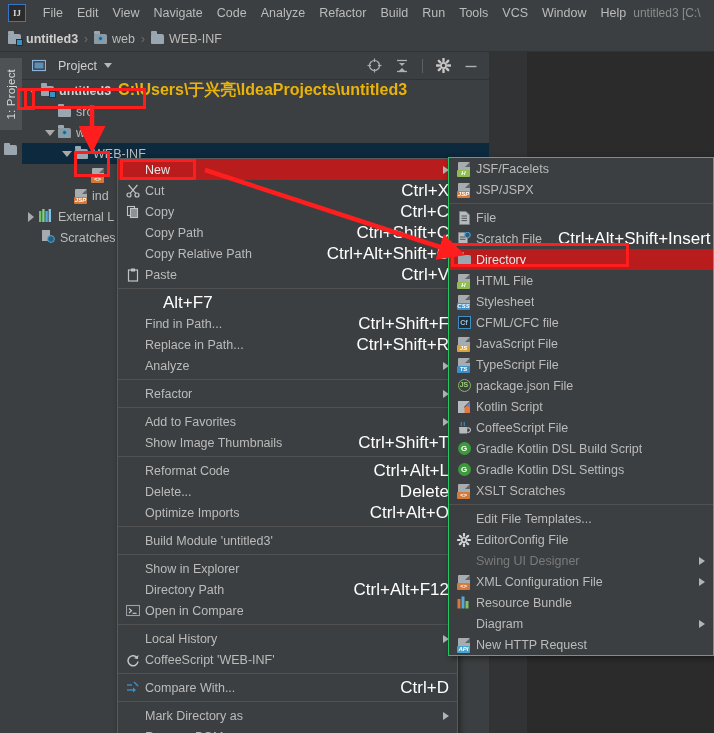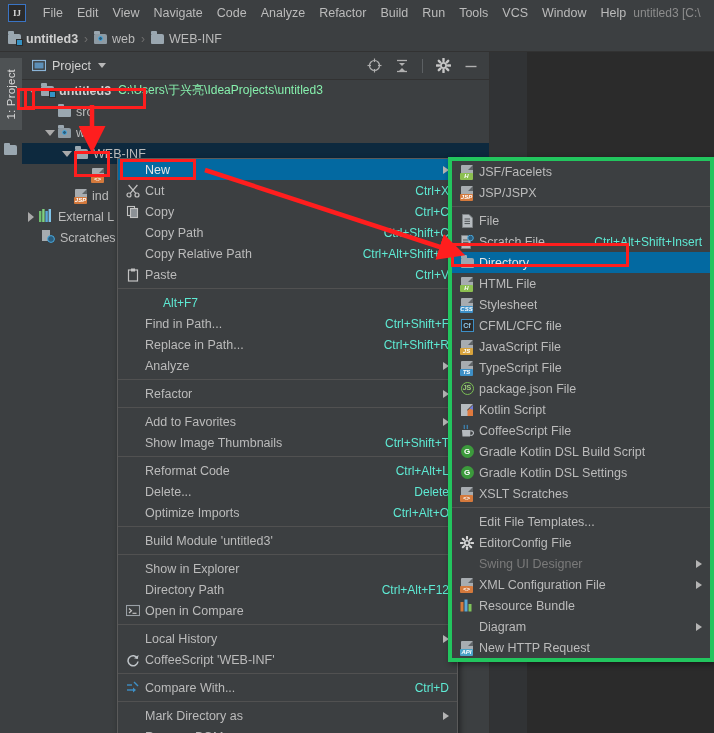--- a/index.html
+++ b/index.html
@@ -82,21 +82,21 @@
   #project-panel{
     position:absolute;left:22px;top:52px;width:467px;height:681px;
     background:#3c3f41;border-right:1px solid #323232;overflow:hidden;
   }
   #panel-header{
     position:absolute;left:0;top:0;width:467px;height:28px;
     background:#3c3f41;display:flex;align-items:center;
     border-bottom:1px solid #323232;box-sizing:border-box;
   }
   #panel-title-box{display:flex;align-items:center;margin-left:10px;}
-  #panel-title{color:#cfcfcf;font-size:12.5px;margin-left:6px;}
+  #panel-title{color:#cfcfcf;font-size:12.5px;margin-left:12px;}
   .tri-down{
     width:0;height:0;border-left:4px solid transparent;border-right:4px solid transparent;
     border-top:5px solid #b8b8b8;margin-left:7px;
   }
   #panel-tools{margin-left:auto;display:flex;align-items:center;gap:13px;padding-right:11px;}
 
   
   #tree{position:absolute;left:0;top:28px;width:467px;}
   .trow{
     position:relative;height:21px;display:flex;align-items:center;
@@ -108,21 +108,21 @@
     border-left:5px solid transparent;border-right:5px solid transparent;
     border-top:6px solid #a9a9a9;margin-right:3px;
   }
   .tarrow.closed{
     border-top:5px solid transparent;border-bottom:5px solid transparent;
     border-left:6px solid #a9a9a9;border-right:0;margin-right:5px;
   }
   .tarrow.blank{border:0;width:10px;margin-right:3px;}
   .tlabel{margin-left:0px;}
   .tlabel.bold{font-weight:bold;color:#d2d2d2;}
-  .tpath{color:#86efac;margin-left:7px;font-size:12px;}
+  .tpath{color:#eab308;margin-left:7px;font-size:16px;font-weight:bold;}
 
   
   .fileicon{
     width:12px;height:14px;position:relative;flex:none;margin-right:5px;
     background:#a7acb0;border-radius:1px;
   }
   .fileicon:before{
     content:"";position:absolute;right:0;top:0;
     border-left:5px solid transparent;border-bottom:5px solid #5e6366;
   }
@@ -157,36 +157,36 @@
     position:absolute;left:117px;top:158px;width:341px;
     background:#3c3f41;border:1px solid #5a5a5a;box-sizing:border-box;
     box-shadow:2px 2px 6px rgba(0,0,0,.45);
     padding:0;
   }
   .mrow{
     position:relative;height:21px;display:flex;align-items:center;
     font-size:12.5px;color:#bbbbbb;padding-left:6px;padding-right:8px;
     box-sizing:border-box;white-space:nowrap;
   }
-  .mrow.hl{background:#0369a1;color:#e6e6e6;}
+  .mrow.hl{background:#b91c1c;color:#e6e6e6;}
   .mrow.disabled{color:#7a7a7a;}
   .micon{width:18px;height:16px;flex:none;display:flex;align-items:center;justify-content:center;margin-right:3px;}
   .mlabel{flex:1;overflow:hidden;}
-  .mkey{color:#5eead4;font-size:12px;margin-left:18px;}
+  .mkey{color:#ffffff;font-size:17px;margin-left:18px;}
   .marrow{
     width:0;height:0;margin-left:10px;flex:none;
     border-top:4px solid transparent;border-bottom:4px solid transparent;
     border-left:6px solid #b4b4b4;
   }
   .msep{height:1px;background:#515151;margin:3px 0;}
 
   
   #sub-menu{
     position:absolute;left:448px;top:157px;width:266px;
-    background:#3c3f41;border:4px solid #22c55e;box-sizing:border-box;
+    background:#3c3f41;border:1px solid #22c55e;box-sizing:border-box;
     box-shadow:2px 2px 6px rgba(0,0,0,.45);
   }
   #sub-menu .mrow{height:21px;}
   #sub-menu .mlabel{flex:none;}
   #sub-menu .mkey{margin-left:auto;padding-left:16px;}
   #sub-menu .marrow{margin-left:auto;}
 
   
   .gicon{
     width:13px;height:13px;border-radius:50%;background:#3c9a3c;

